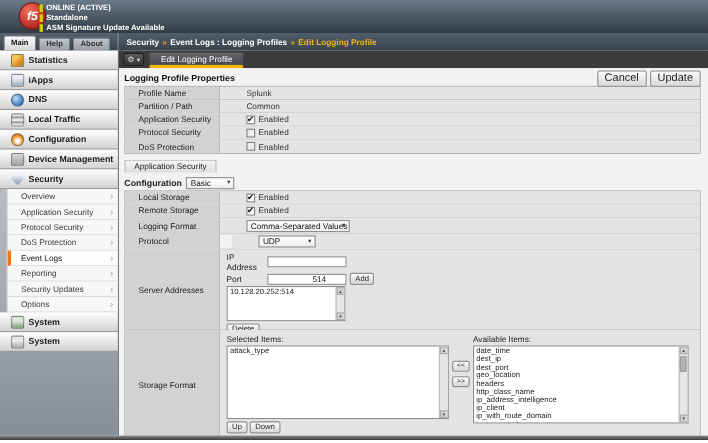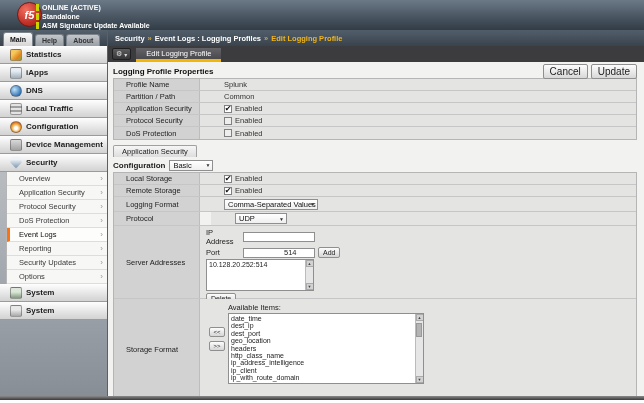--- a/index.html
+++ b/index.html
@@ -353,20 +353,34 @@
           <div style="margin-top:2px;">
             <span class="minibtn">Delete</span>
           </div>
         </div>
       </div>
 
       <div class="prow" style="height:101px;">
         <div class="plabel">Storage Format</div>
         <div class="pvalue" style="display:block; padding:2px 0 0 6px;">
           <div class="sf-cols">
+            <div>
+              <div class="sf-label">Selected Items:</div>
+              <div class="lb" style="width:202px; height:67px;">
+                <div class="lb-items">attack_type</div>
+                <div class="lb-scroll">
+                  <span class="sb-btn sb-up"></span>
+                  <span class="sb-btn sb-down"></span>
+                </div>
+              </div>
+              <div class="updown">
+                <span class="minibtn">Up</span>
+                <span class="minibtn">Down</span>
+              </div>
+            </div>
             <div class="transfer">
               <span class="tbtn">&lt;&lt;</span>
               <span class="tbtn">&gt;&gt;</span>
             </div>
             <div>
               <div class="sf-label">Available Items:</div>
               <div class="lb" style="width:196px; height:71px;">
                 <div class="lb-items" style="padding-right:10px;">
                   <div>date_time</div>
                   <div>dest_ip</div>

